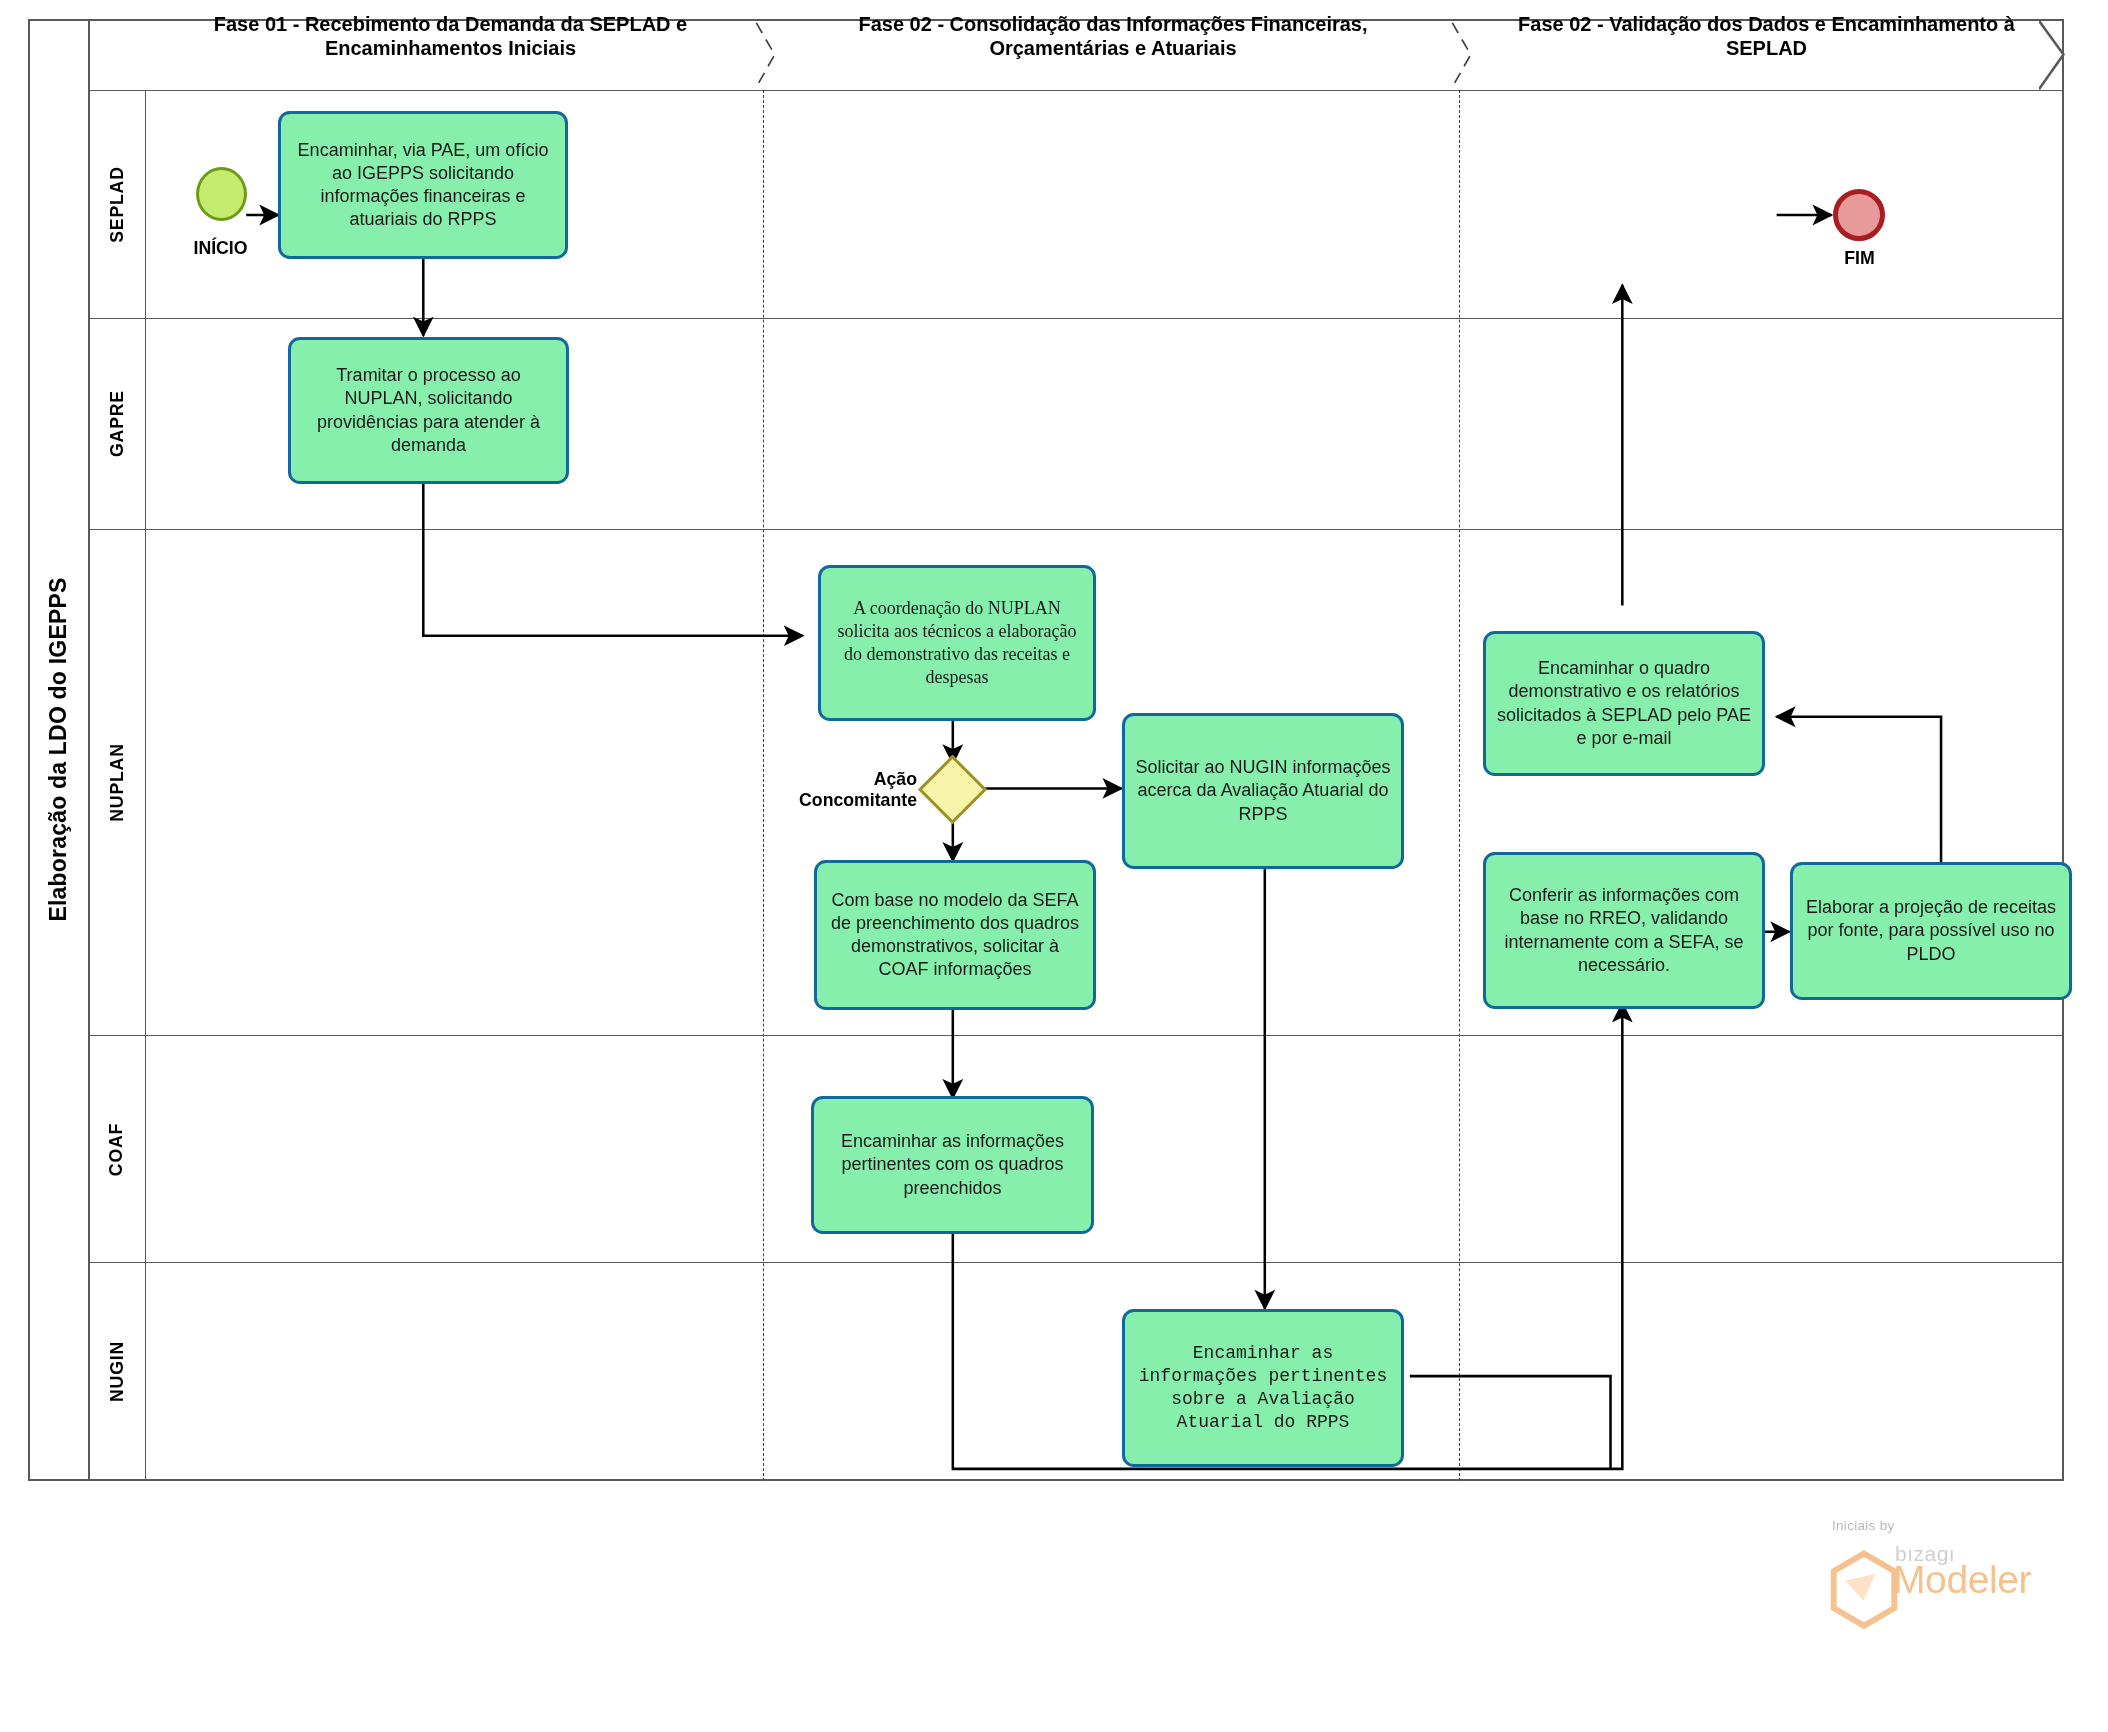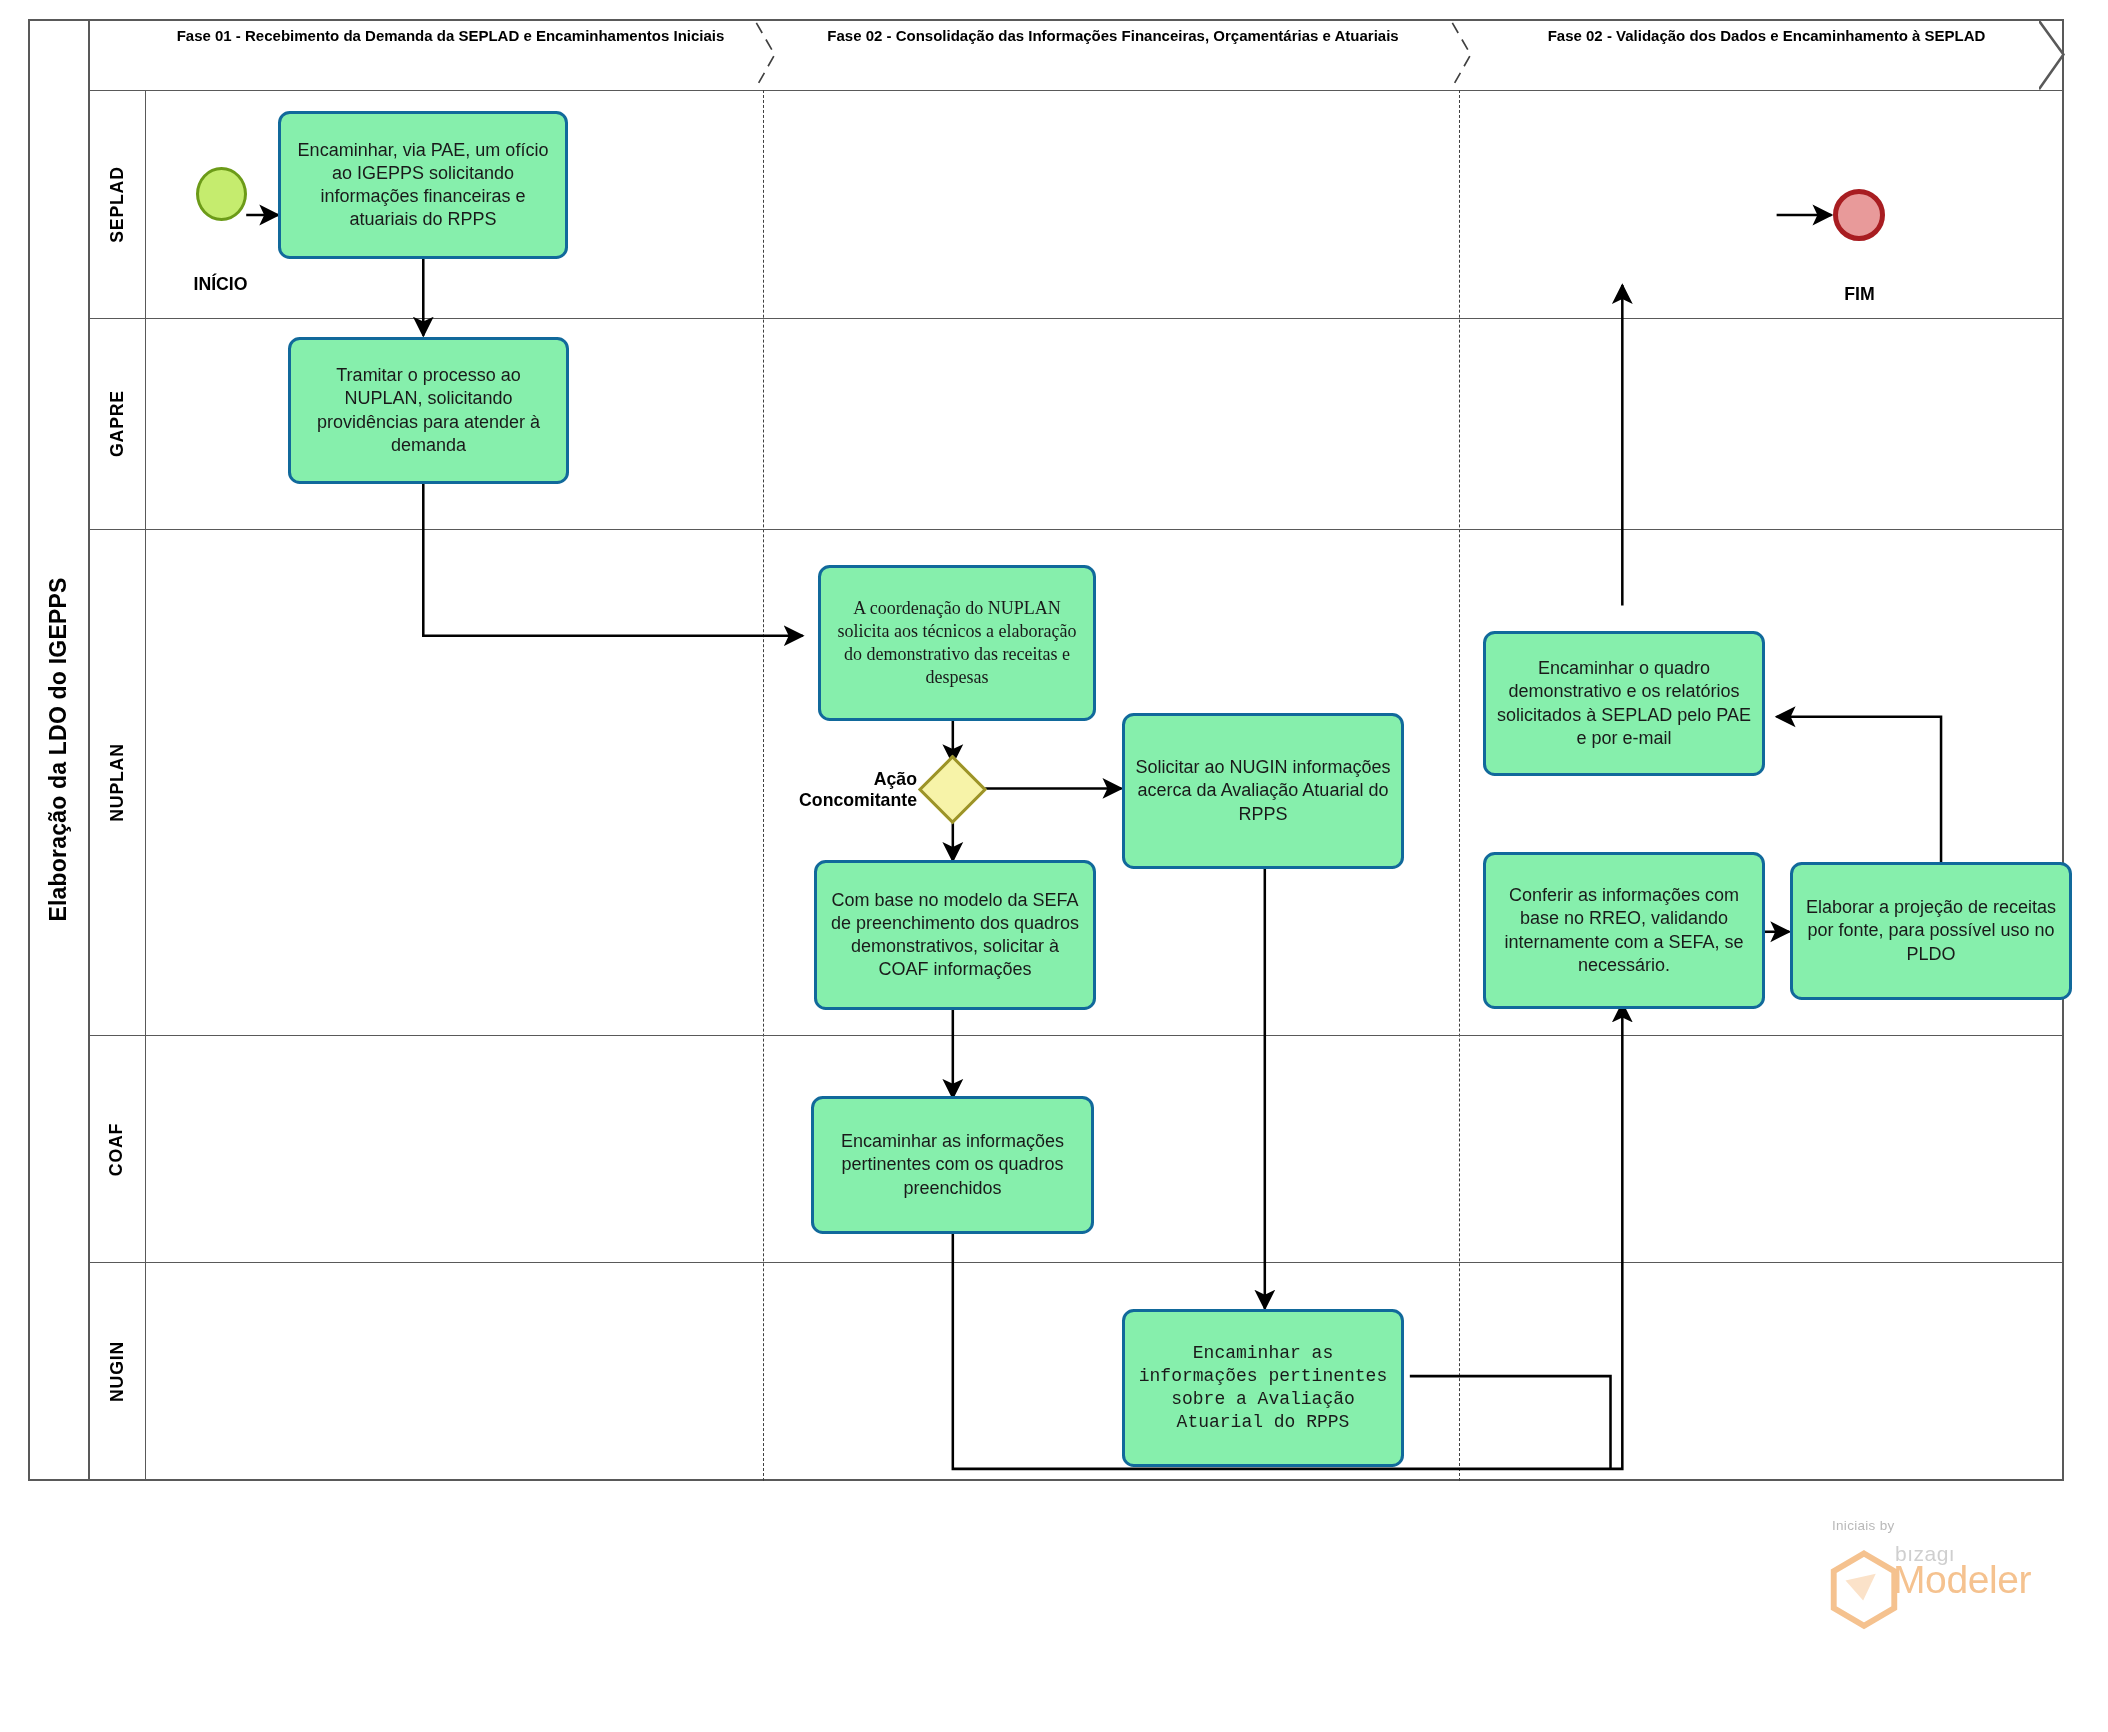--- a/index.html
+++ b/index.html
@@ -84,21 +84,21 @@
     box-sizing: border-box;
   }
   .phase-label {
     position: absolute;
     top: 0;
     height: 72px;
     display: flex;
     align-items: center;
     justify-content: center;
     text-align: center;
-    font-size: 15px;
+    font-size: 20px;
     font-weight: bold;
     color: #000000;
     line-height: 1.22;
     padding: 0 22px;
     box-sizing: border-box;
   }
   .phase-chevron {
     position: absolute;
     top: 18.6px;
     width: 25px;
@@ -145,21 +145,20 @@
     border: 5px solid #a81d21;
   }
   .event-caption {
     position: absolute;
     font-size: 17.7px;
     font-weight: bold;
     color: #000000;
     text-align: center;
     white-space: nowrap;
     z-index: 4;
-    margin-top: 36px;
   }
 
   
   .gateway {
     position: absolute;
     width: 49px;
     height: 49px;
     background: #f7f3a8;
     border: 3.4px solid #9c9327;
     transform: rotate(45deg);

